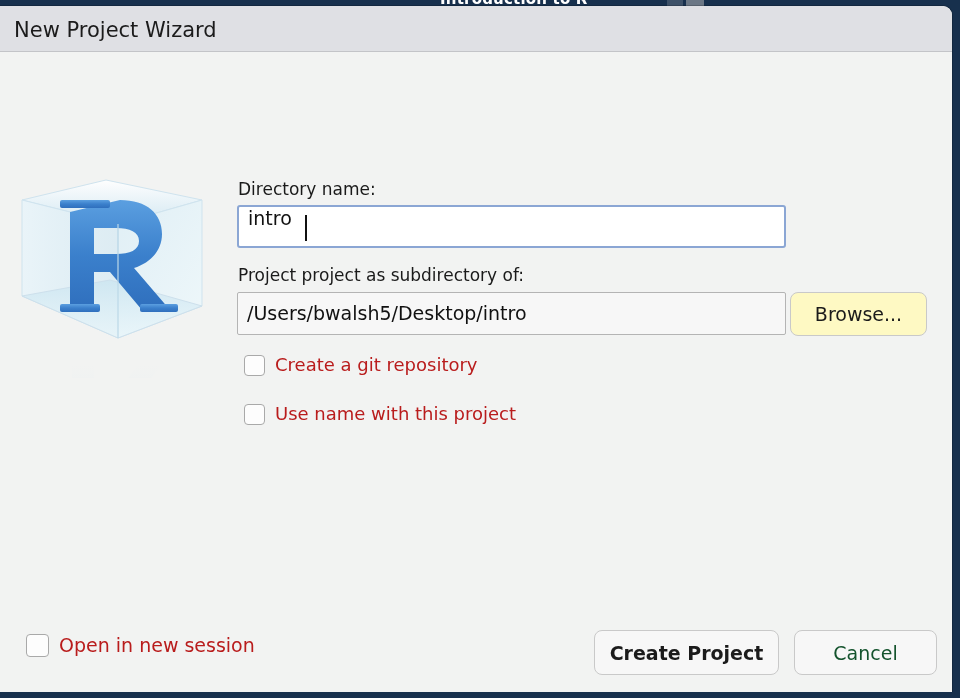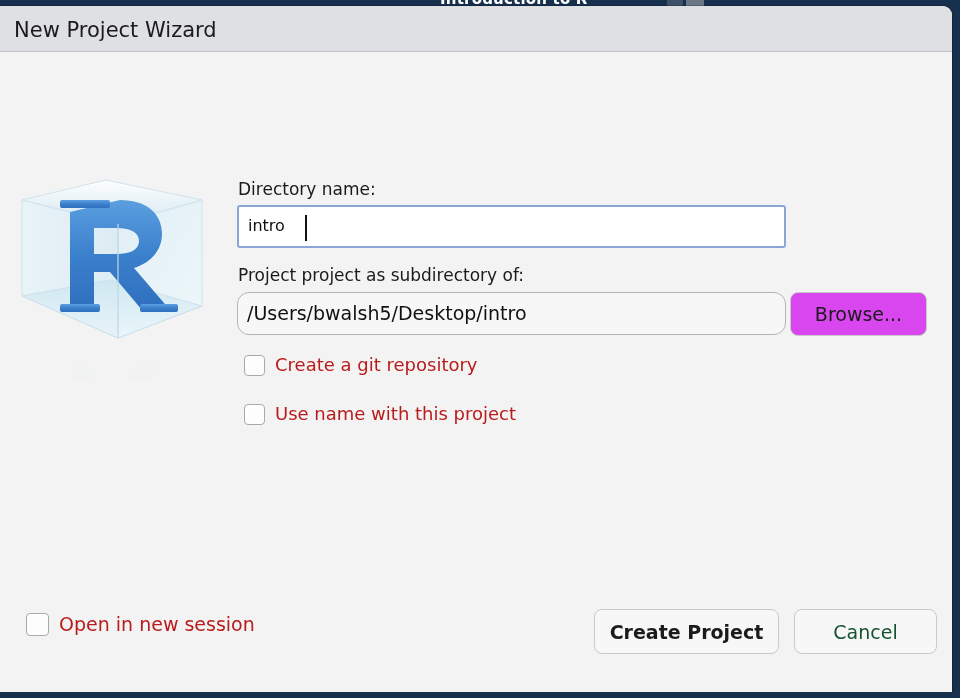--- a/index.html
+++ b/index.html
@@ -72,59 +72,59 @@
   #lbl-sub{left:238px;top:105px;}
 
   #dir-input{
     position:absolute;left:237px;top:45px;width:549px;height:43px;
     background:#ffffff;
     border:2px solid #8ba6d4;
     border-radius:3px;
     box-sizing:border-box;
   }
   #dir-input .val{
-    position:absolute;left:9px;top:9px;font-size:16px;color:#111;white-space:nowrap;
+    position:absolute;left:9px;top:0;font-size:19px;color:#111;white-space:nowrap;
   }
   #dir-caret{
     position:absolute;left:66px;top:8px;width:2px;height:26px;background:#111;
   }
 
   #sub-input{
     position:absolute;left:237px;top:132px;width:549px;height:43px;
     background:#f7f7f7;
     border:1px solid #b4b4b4;
-    border-radius:12px;
+    border-radius:2px;
     box-sizing:border-box;
   }
   #sub-input .val{
     position:absolute;left:9px;top:9px;font-size:19px;color:#111;white-space:nowrap;
   }
   #browse-btn{
     position:absolute;left:790px;top:132px;width:137px;height:44px;
-    background:#d946ef;border:1px solid #c9c9c9;border-radius:8px;
+    background:#fef9c3;border:1px solid #c9c9c9;border-radius:8px;
     cursor:default;box-sizing:border-box;
   }
   #browse-btn .lbl{
     position:absolute;left:0;right:0;top:10px;text-align:center;
     font-size:19px;color:#1b1b1b;
   }
 
   .cb-row{position:absolute;left:244px;height:24px;cursor:default;}
   #cb-git{top:195px;}
   #cb-renv{top:244px;}
   .cb-box{
     position:absolute;left:0;top:0;width:21px;height:21px;
     background:#fdfdfd;border:1px solid #a9a9a9;border-radius:4px;box-sizing:border-box;
   }
   .cb-lbl{position:absolute;left:31px;top:-1px;font-size:18px;color:#b91c1c;white-space:nowrap;}
 
   
   #hr-bot{position:absolute;left:0;top:584px;width:952px;height:1px;background:#d8d9d8;}
   #hr-bot2{position:absolute;left:0;top:585px;width:952px;height:1px;background:#fbfbfb;}
-  #footer{position:absolute;left:0;top:557px;width:952px;height:88px;background:#f2f3f2;}
+  #footer{position:absolute;left:0;top:578px;width:952px;height:88px;background:#f2f3f2;}
 
   #cb-session{position:absolute;left:26px;top:50px;height:24px;cursor:default;}
   #cb-session .cb-box{width:23px;height:23px;}
   #cb-session .cb-lbl{left:33px;top:0;font-size:19px;}
 
   .footer-btn{
     position:absolute;background:#f7f7f7;border:1px solid #c9c9c9;border-radius:8px;
     cursor:default;box-sizing:border-box;
   }
   #create-btn{left:594px;top:46px;width:185px;height:45px;}

